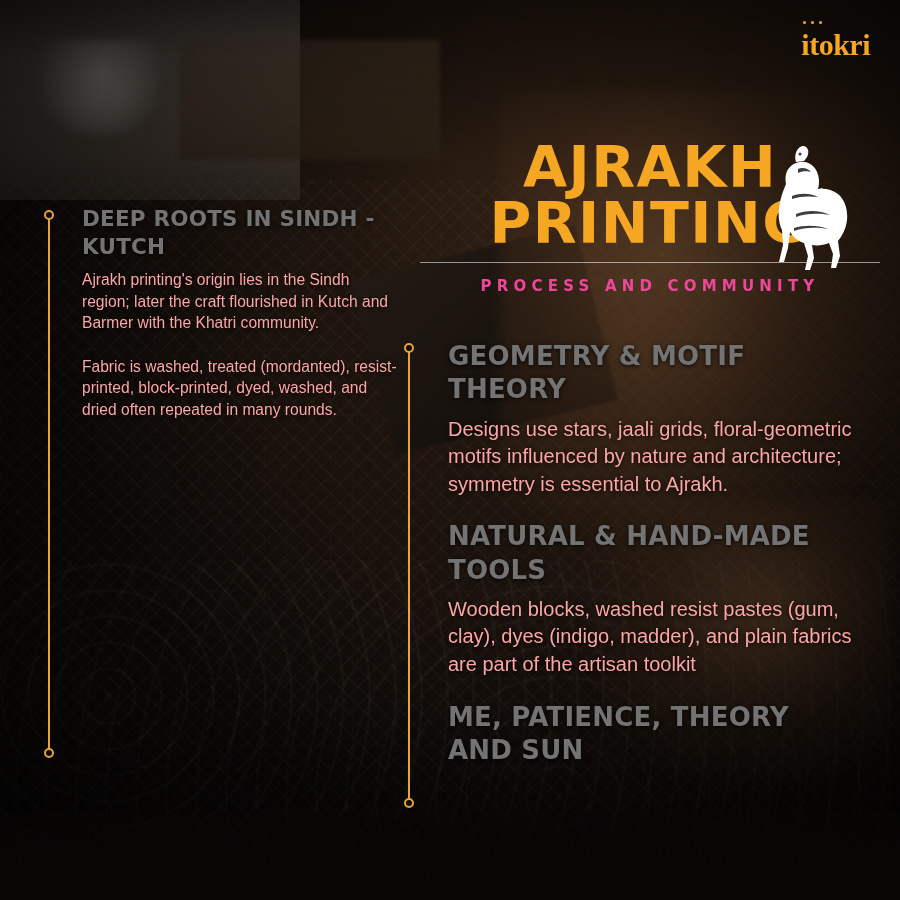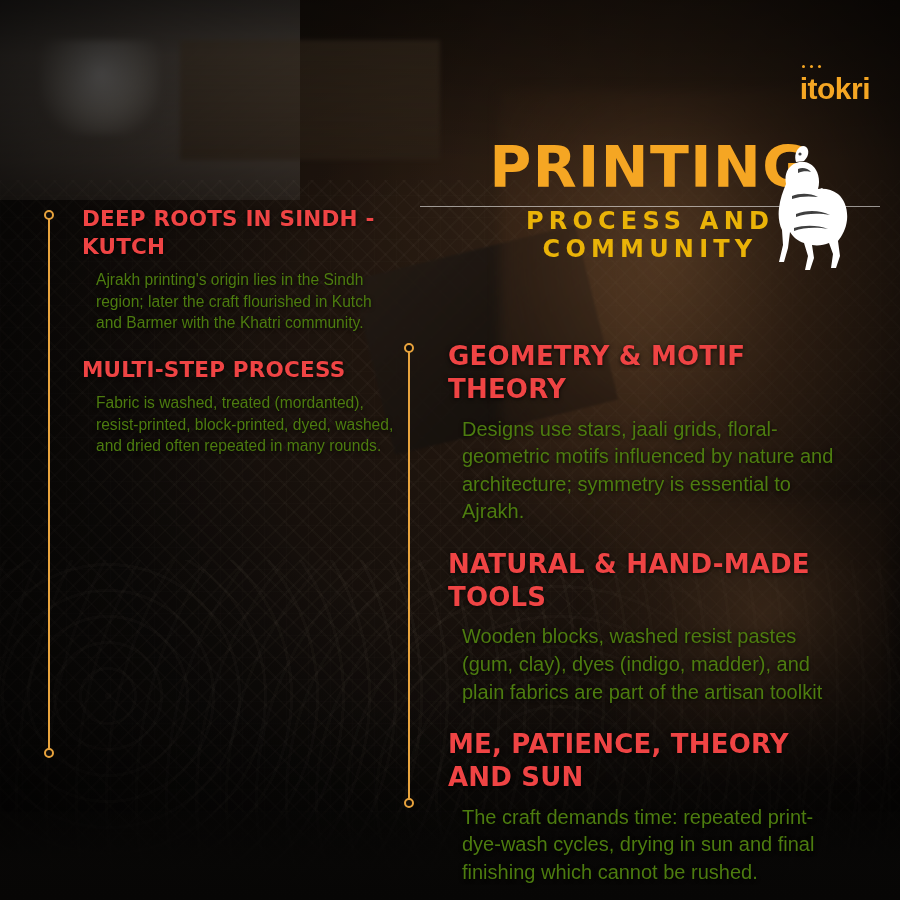--- a/index.html
+++ b/index.html
@@ -88,23 +88,22 @@
     background: rgba(10,8,6,0.30);
   }
 
   
   .logo {
     position: absolute; right: 30px; top: 28px;
     color: #F5A623;
     font-size: 30px;
     font-weight: bold;
     letter-spacing: -0.5px;
-    font-family: Liberation Sans, sans-serif;
+    font-family: Liberation Serif, serif;
     z-index: 6;
-    margin-top: 44px;
   }
   .logo .dotted { position: relative; }
   .logo .dotted:after {
     content: "";
     position: absolute; left: 2px; top: -7px;
     width: 3px; height: 3px; border-radius: 50%;
     background: #F5A623;
     box-shadow: 8px 0 0 #F5A623, 16px 0 0 #F5A623;
   }
 
@@ -116,22 +115,23 @@
   }
   .title-line {
     color: #F5A623;
     font-family: "DejaVu Sans", sans-serif;
     font-weight: bold;
     font-size: 57px;
     line-height: 0.98;
     letter-spacing: 1.5px;
   }
   .title-sub {
-    color: #eab308;
-    font-size: 24px;
+    margin-top: 14px;
+    color: #ec4899;
+    font-size: 15px;
     font-weight: bold;
     letter-spacing: 5.2px;
     font-family: "DejaVu Sans", sans-serif;
   }
   .sub-rule {
     height: 1px; background: rgba(255,255,255,0.55);
     margin: 10px 0 0 0;
   }
 
   
@@ -166,35 +166,34 @@
     position: absolute;
     z-index: 5;
   }
   #col-left  { left: 82px;  top: 205px; width: 318px; }
   #col-right { left: 448px; top: 340px; width: 404px; }
 
   .block { margin-bottom: 22px; }
   .block:last-child { margin-bottom: 0; }
 
   .b-head {
-    color: #ef4444;
+    color: #737373;
     font-family: "DejaVu Sans", sans-serif;
     font-weight: bold;
     font-size: 21.5px;
     line-height: 1.28;
     letter-spacing: 0.2px;
     margin-bottom: 9px;
     text-shadow: 0 1px 4px rgba(0,0,0,0.8);
   }
   .b-body {
-    color: #4d7c0f;
+    color: #fca5a5;
     font-size: 15.6px;
     line-height: 1.38;
     text-shadow: 0 1px 4px rgba(0,0,0,0.85);
-    margin-left: 14px;
   }
 
   #col-right .b-head { font-size: 26px; }
   #col-right .b-body { font-size: 20px; }
 
   
   .bottom-band {
     position: absolute; left: 0; right: 0; bottom: 0; height: 88px;
     background: linear-gradient(180deg, rgba(8,7,6,0.35) 0%, rgba(8,7,6,0.92) 60%, #070605 100%);
     z-index: 3;
@@ -215,20 +214,21 @@
   <div class="bg-hand2"></div>
   <div class="scrim"></div>
   <div class="vignette"></div>
   <div class="bottom-band"></div>
 
   <div class="logo">
     <span class="dotted">itokri</span>
   </div>
 
   <div class="title-wrap">
+    <div class="title-line">AJRAKH</div>
     <div class="title-line">PRINTING</div>
     <div class="sub-rule"></div>
     <div class="title-sub">PROCESS AND COMMUNITY</div>
 
     <svg class="camel" viewBox="0 0 112 135">
       <g fill="#ffffff">
         <path d="M34 40 C32 30 36 22 44 19 C52 16 60 19 64 26 C67 31 68 38 66 45
                  C72 44 80 45 86 50 C93 56 96 66 95 76 C94 85 90 92 86 97
                  L88 112 L84 124 L79 124 L81 110 L77 99 C72 101 66 102 60 101
                  L62 114 L58 126 L53 126 L56 112 L52 99 C46 97 41 93 38 88
@@ -256,33 +256,31 @@
     <span class="node top"></span>
     <span class="node bottom"></span>
   </div>
 
   <div class="col" id="col-left">
     <div class="block">
       <div class="b-head">DEEP ROOTS IN SINDH - KUTCH</div>
       <div class="b-body">Ajrakh printing's origin lies in the Sindh region; later the craft flourished in Kutch and Barmer with the Khatri community.</div>
     </div>
     <div class="block">
-      <div class="b-head">MULTI-STEP PROCESS</div>
       <div class="b-body">Fabric is washed, treated (mordanted), resist-printed, block-printed, dyed, washed, and dried often repeated in many rounds.</div>
     </div>
   </div>
 
   <div class="col" id="col-right">
     <div class="block">
       <div class="b-head">GEOMETRY &amp; MOTIF THEORY</div>
       <div class="b-body"> Designs use stars, jaali grids, floral-geometric motifs influenced by nature and architecture; symmetry is essential to Ajrakh.</div>
     </div>
     <div class="block">
       <div class="b-head">NATURAL &amp; HAND-MADE TOOLS</div>
       <div class="b-body"> Wooden blocks, washed resist pastes (gum, clay), dyes (indigo, madder), and plain fabrics are part of the artisan toolkit</div>
     </div>
     <div class="block">
       <div class="b-head">ME, PATIENCE, THEORY AND SUN</div>
-      <div class="b-body">The craft demands time: repeated print-dye-wash cycles, drying in sun and final finishing which cannot be rushed.</div>
     </div>
   </div>
 
 </div>
 
 </body></html>

